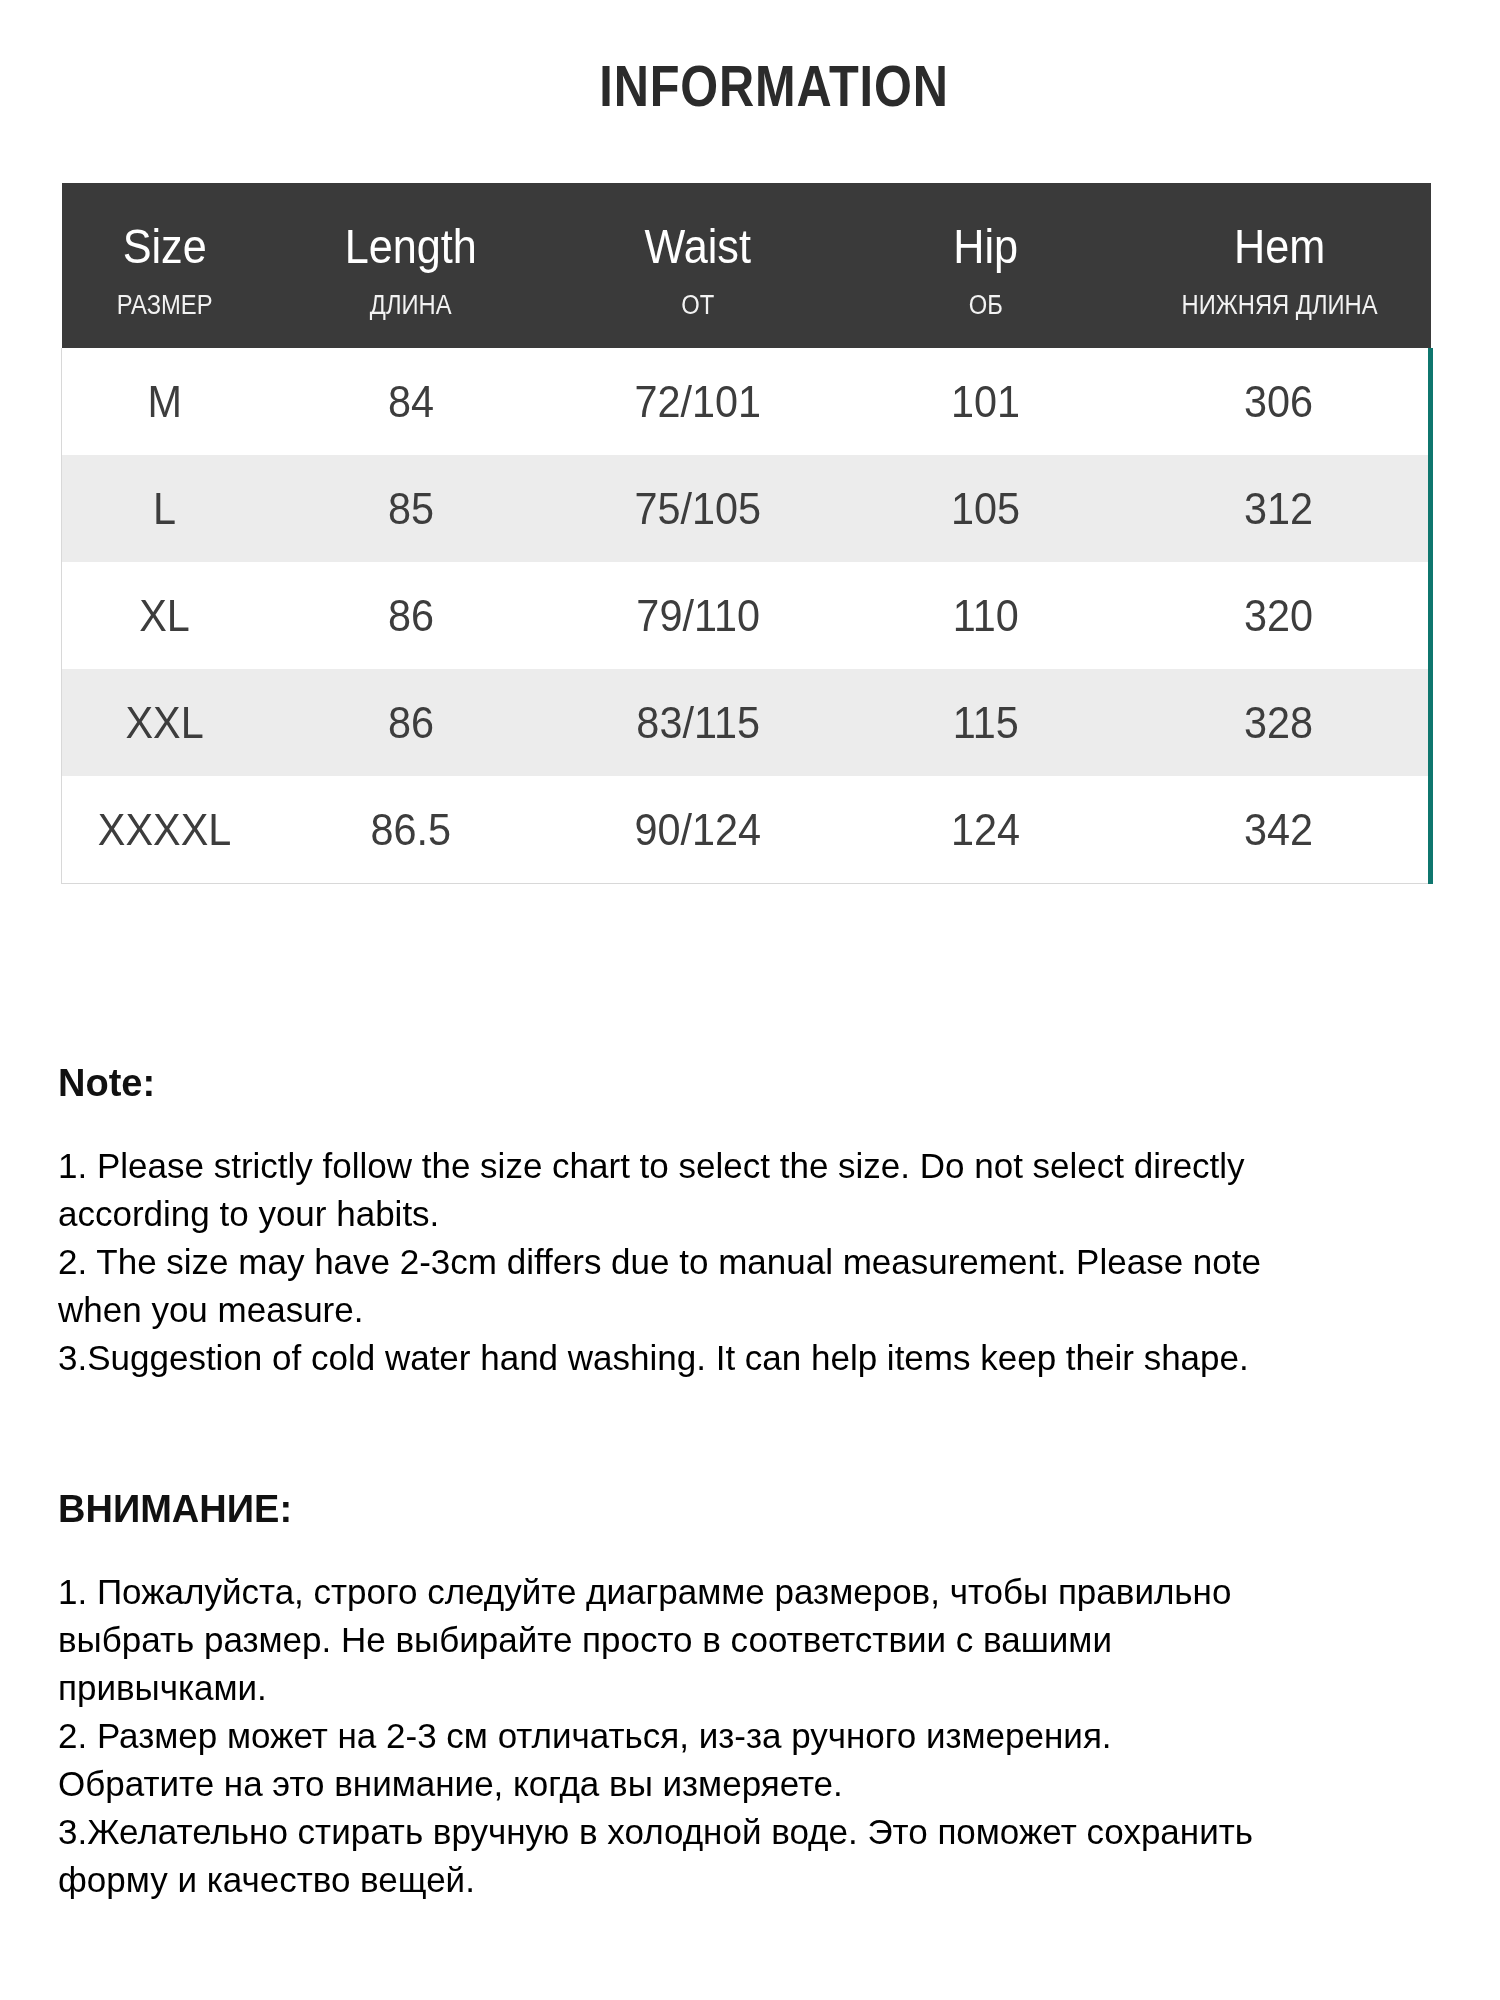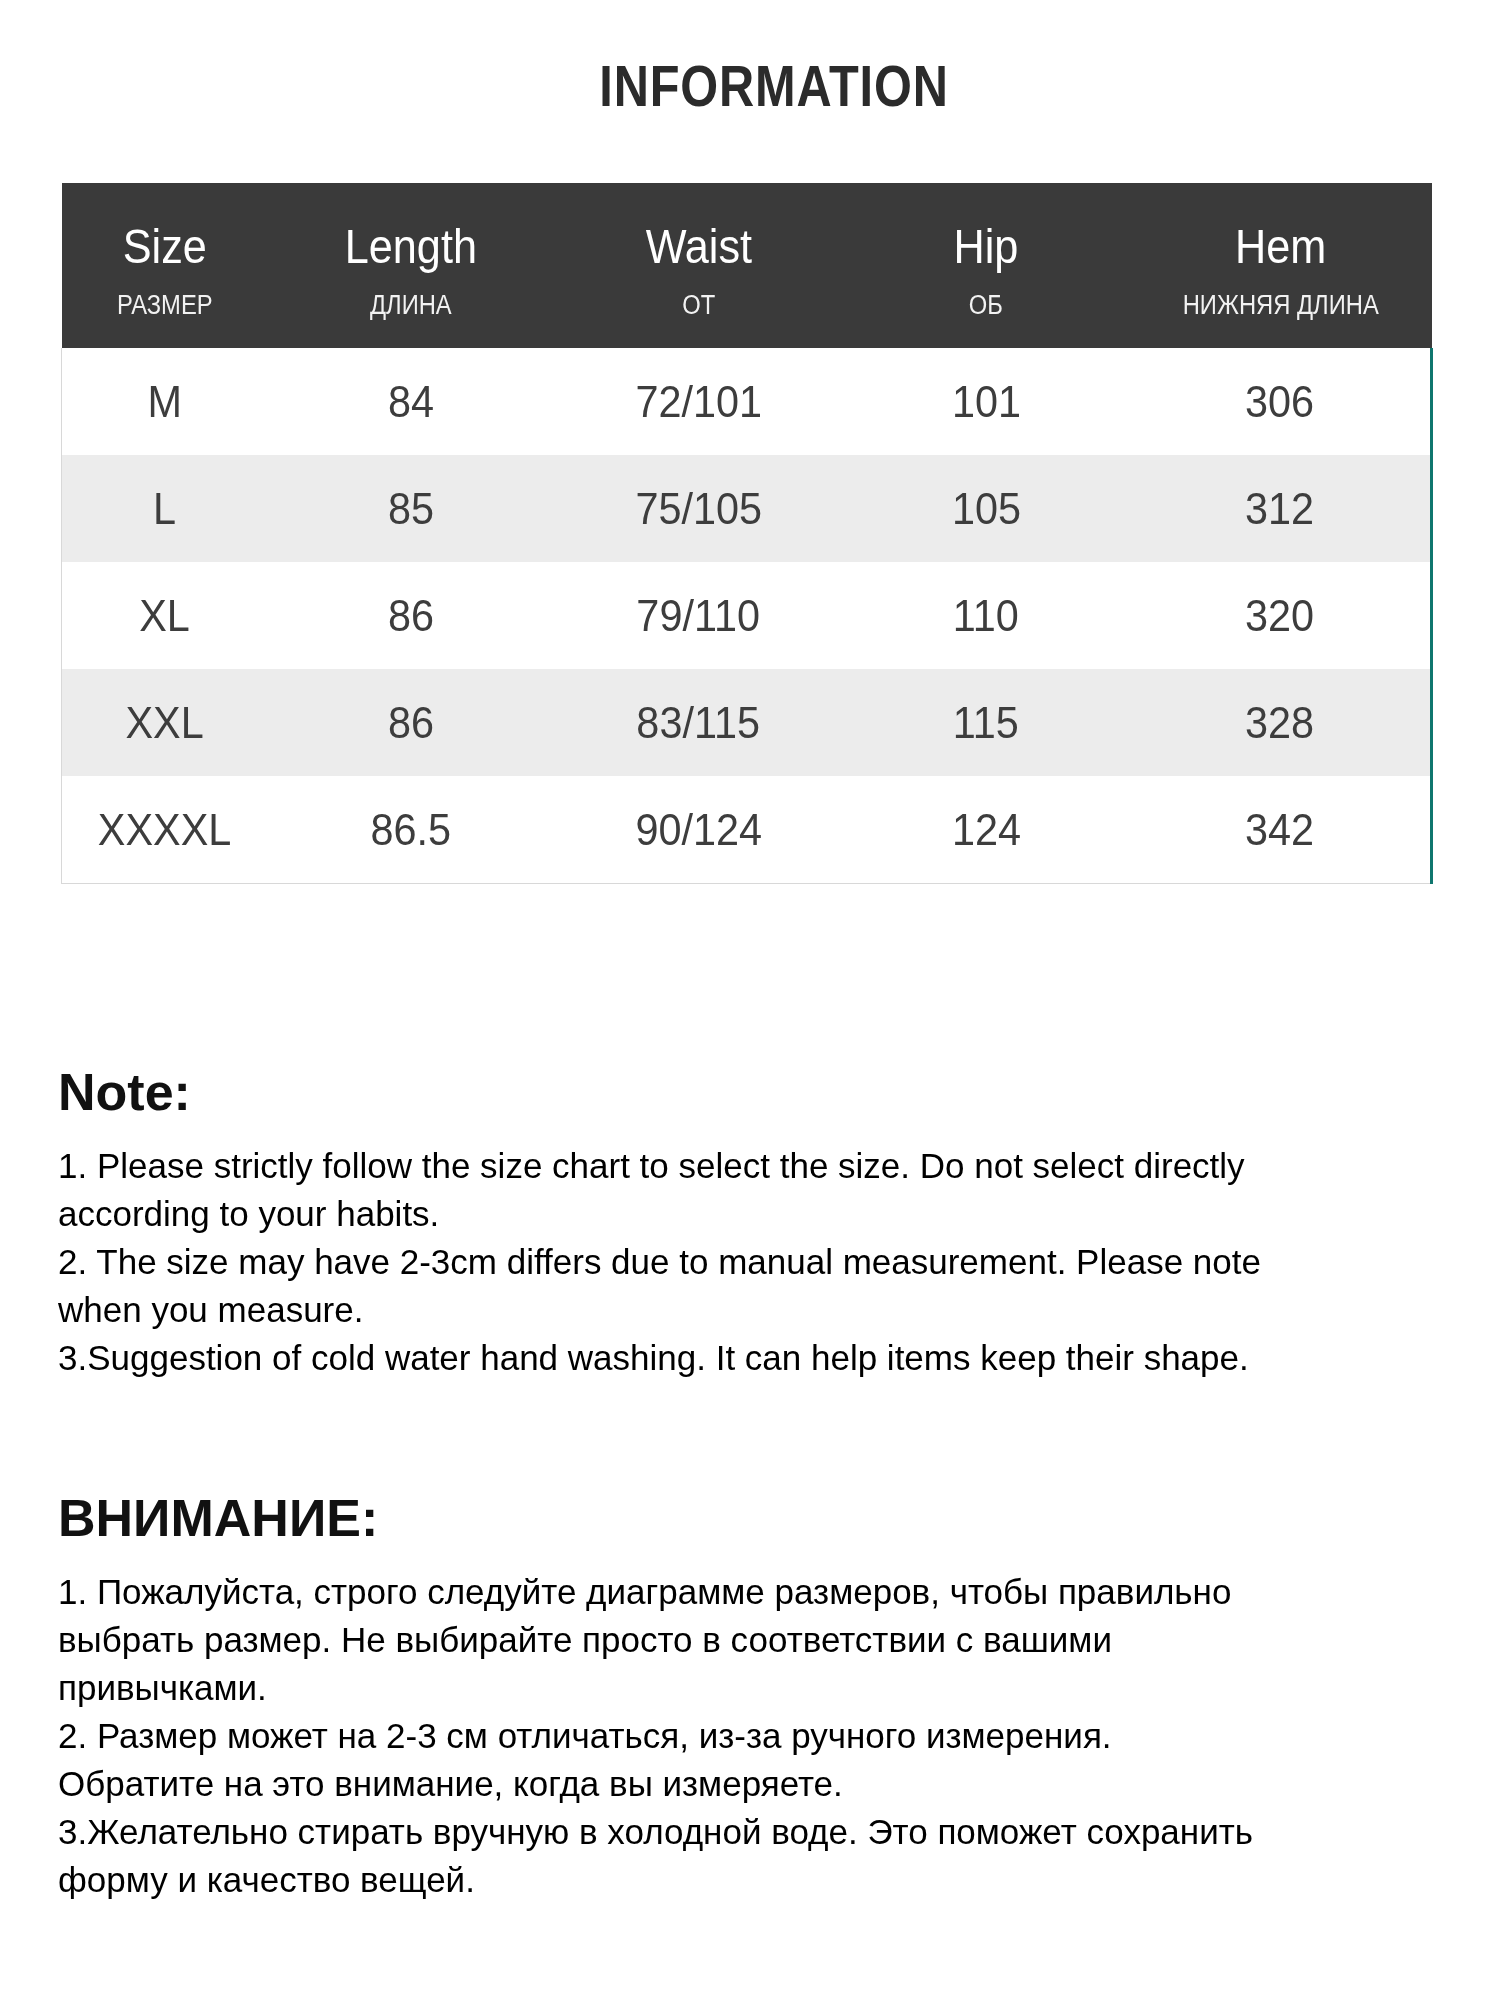--- a/index.html
+++ b/index.html
@@ -75,29 +75,29 @@
     vertical-align: middle;
     font-size: 45px;
     font-weight: 400;
     color: #3d3d3d;
     background: #ffffff;
   }
   table.size-table tbody tr:nth-child(even) td {
     background: var(--row-alt-bg, #ececec);
   }
   table.size-table tbody td:first-child { border-left: 1px solid #d8d8d8; }
-  table.size-table tbody td:last-child  { border-right: 3px solid #0f766e; }
+  table.size-table tbody td:last-child  { border-right: 5px solid #0f766e; }
   table.size-table tbody tr:last-child td { border-bottom: 1px solid #d8d8d8; }
   .cell-inner { display: inline-block; transform: scaleX(0.92); }
 
   
   .note-heading {
     position: absolute;
     left: 58px;
-    font-size: 52px;
+    font-size: 38px;
     font-weight: 700;
     color: #111111;
   }
   .note-heading.en { top: 1062px; }
   .note-heading.ru { top: 1488px; }
 
   .note-body {
     position: absolute;
     left: 58px;
     width: 1400px;

